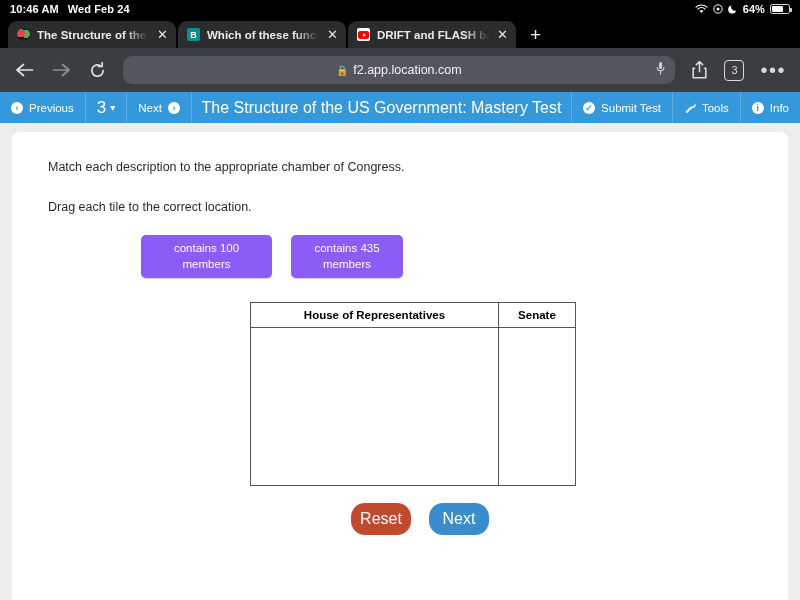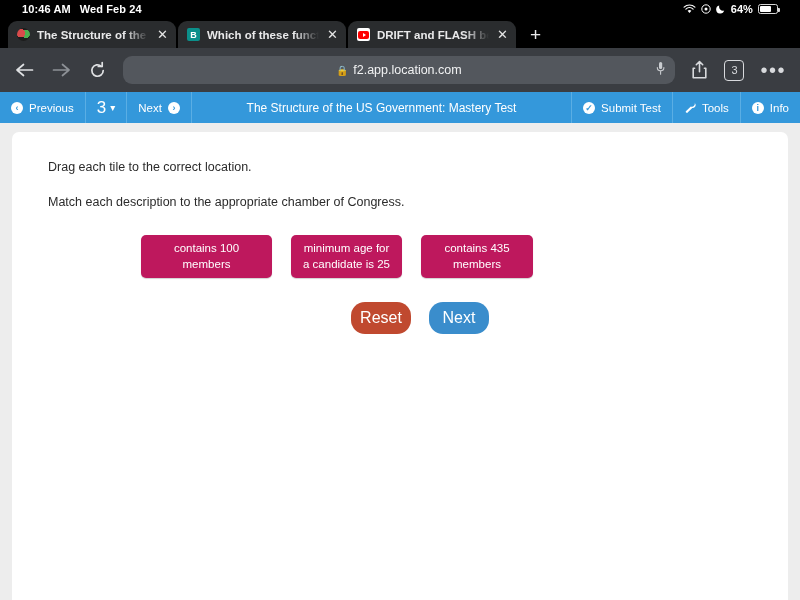--- a/index.html
+++ b/index.html
@@ -10,21 +10,21 @@
     background: #000;
   }
 
   
   .statusbar {
     height: 18px;
     background: #000;
     color: #fff;
     display: flex;
     align-items: center;
-    padding: 0 22px;
+    padding: 0 10px;
     font-size: 11px;
     font-weight: bold;
     letter-spacing: .1px;
   }
   .sb-left { display: flex; gap: 9px; align-items: center; }
   .sb-right { margin-left: auto; display: flex; gap: 5px; align-items: center; }
   .sb-icon { display: inline-flex; align-items: center; }
   .batt {
     width: 20px; height: 10px;
     border: 1.2px solid #d8d8d8; border-radius: 2.5px;
@@ -146,21 +146,21 @@
     display: flex; align-items: center; gap: 6px;
     padding: 0 11px;
     border-right: 1px solid #5aaee4;
     cursor: pointer;
     white-space: nowrap;
   }
   .tb-item.plain { border-right: none; }
   .tb-title {
     flex: 1;
     display: flex; align-items: center; justify-content: center;
-    font-size: 12px;
+    font-size: 16px;
     border-right: 1px solid #5aaee4;
     padding: 0 8px;
     white-space: nowrap; overflow: hidden;
   }
   .tb-page { font-size: 17px; display: flex; align-items: center; gap: 4px; }
   .tb-page .chev { font-size: 10px; }
   .cicon {
     width: 12px; height: 12px; border-radius: 50%; background: #fff; color: #3498db;
     display: inline-flex; align-items: center; justify-content: center;
     font-size: 9px; font-weight: bold; flex: 0 0 12px;
@@ -189,21 +189,21 @@
   .instruction.second { margin-bottom: 26px; }
 
   .tiles {
     display: flex;
     gap: 19px;
     padding-left: 93px;
     margin-bottom: 24px;
     align-items: flex-start;
   }
   .tile {
-    background: #be185d;
+    background: #8b5cf6;
     color: #fff;
     font-size: 11.5px;
     border-radius: 5px;
     padding: 6px 9px;
     text-align: center;
     line-height: 1.35;
     cursor: grab;
     user-select: none;
     box-shadow: 0 1px 1px rgba(0,0,0,.18);
   }
@@ -384,29 +384,42 @@
 
   <div class="tb-item plain">
     <span class="cicon">i</span>
     <span>Info</span>
   </div>
 </div>
 
 <div class="pagearea">
   <div class="card">
 
+    <div class="instruction second">Match each description to the appropriate chamber of Congress.</div>
     <div class="instruction">Drag each tile to the correct location.</div>
-    <div class="instruction second">Match each description to the appropriate chamber of Congress.</div>
 
     <div class="tiles">
       <div class="tile w1">contains 100 members</div>
-      <div class="tile w2">minimum age for a candidate is 25</div>
       <div class="tile w3">contains 435 members</div>
     </div>
 
+    <table class="droptable">
+      <thead>
+        <tr>
+          <th>House of Representatives</th>
+          <th>Senate</th>
+        </tr>
+      </thead>
+      <tbody>
+        <tr>
+          <td></td>
+          <td></td>
+        </tr>
+      </tbody>
+    </table>
 
     <div class="actions">
       <button class="btn btn-reset">Reset</button>
       <button class="btn btn-next">Next</button>
     </div>
 
   </div>
 </div>
 
 </body></html>

